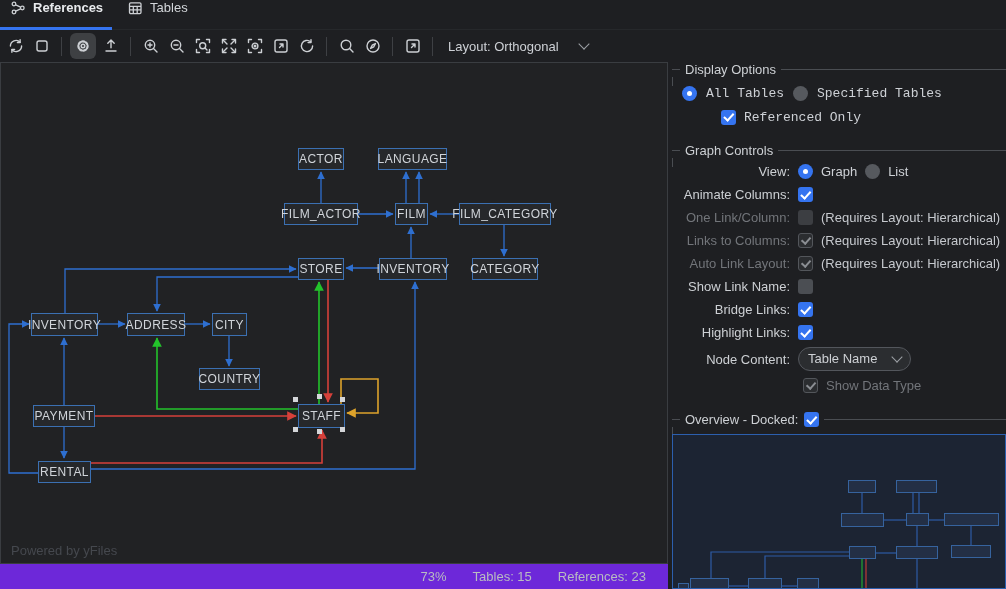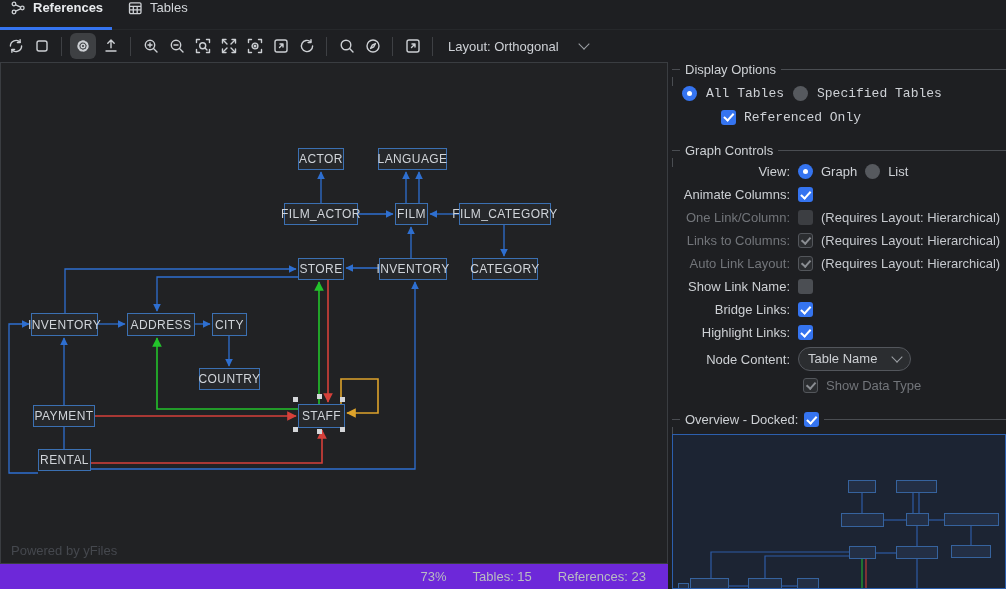--- a/index.html
+++ b/index.html
@@ -236,26 +236,26 @@
     <div id="nodes">
         <div class="node" style="left: 297px; top: 85px; width: 46px; height: 22px;">ACTOR</div>
         <div class="node" style="left: 377px; top: 85px; width: 69px; height: 22px;">LANGUAGE</div>
         <div class="node" style="left: 283px; top: 140px; width: 74px; height: 22px;">FILM_ACTOR</div>
         <div class="node" style="left: 394px; top: 140px; width: 33px; height: 22px;">FILM</div>
         <div class="node" style="left: 458px; top: 140px; width: 92px; height: 22px;">FILM_CATEGORY</div>
         <div class="node" style="left: 297px; top: 195px; width: 46px; height: 22px;">STORE</div>
         <div class="node" style="left: 378px; top: 195px; width: 68px; height: 22px;">INVENTORY</div>
         <div class="node" style="left: 471px; top: 195px; width: 66px; height: 22px;">CATEGORY</div>
         <div class="node" style="left: 30px; top: 250px; width: 67px; height: 23px;">INVENTORY</div>
-        <div class="node" style="left: 126px; top: 250px; width: 68px; height: 23px;">ADDRESS</div>
+        <div class="node" style="left: 126px; top: 250px; width: 58px; height: 23px;">ADDRESS</div>
         <div class="node" style="left: 211px; top: 250px; width: 35px; height: 23px;">CITY</div>
         <div class="node" style="left: 198px; top: 305px; width: 61px; height: 22px;">COUNTRY</div>
         <div class="node" style="left: 32px; top: 342px; width: 62px; height: 22px;">PAYMENT</div>
         <div class="node" style="left: 297px; top: 341px; width: 47px; height: 24px;">STAFF</div>
-        <div class="node" style="left: 37px; top: 386px; width: 53px; height: 22px;">RENTAL</div>
+        <div class="node" style="left: 37px; top: 398px; width: 53px; height: 22px;">RENTAL</div>
       </div>
     <div id="handles">
         <div class="handle" style="left: 292px; top: 334px;"></div>
         <div class="handle" style="left: 316px; top: 331px;"></div>
         <div class="handle" style="left: 339px; top: 334px;"></div>
         <div class="handle" style="left: 292px; top: 364px;"></div>
         <div class="handle" style="left: 316px; top: 366px;"></div>
         <div class="handle" style="left: 339px; top: 364px;"></div>
       </div>
     <div class="watermark">Powered by yFiles</div>

